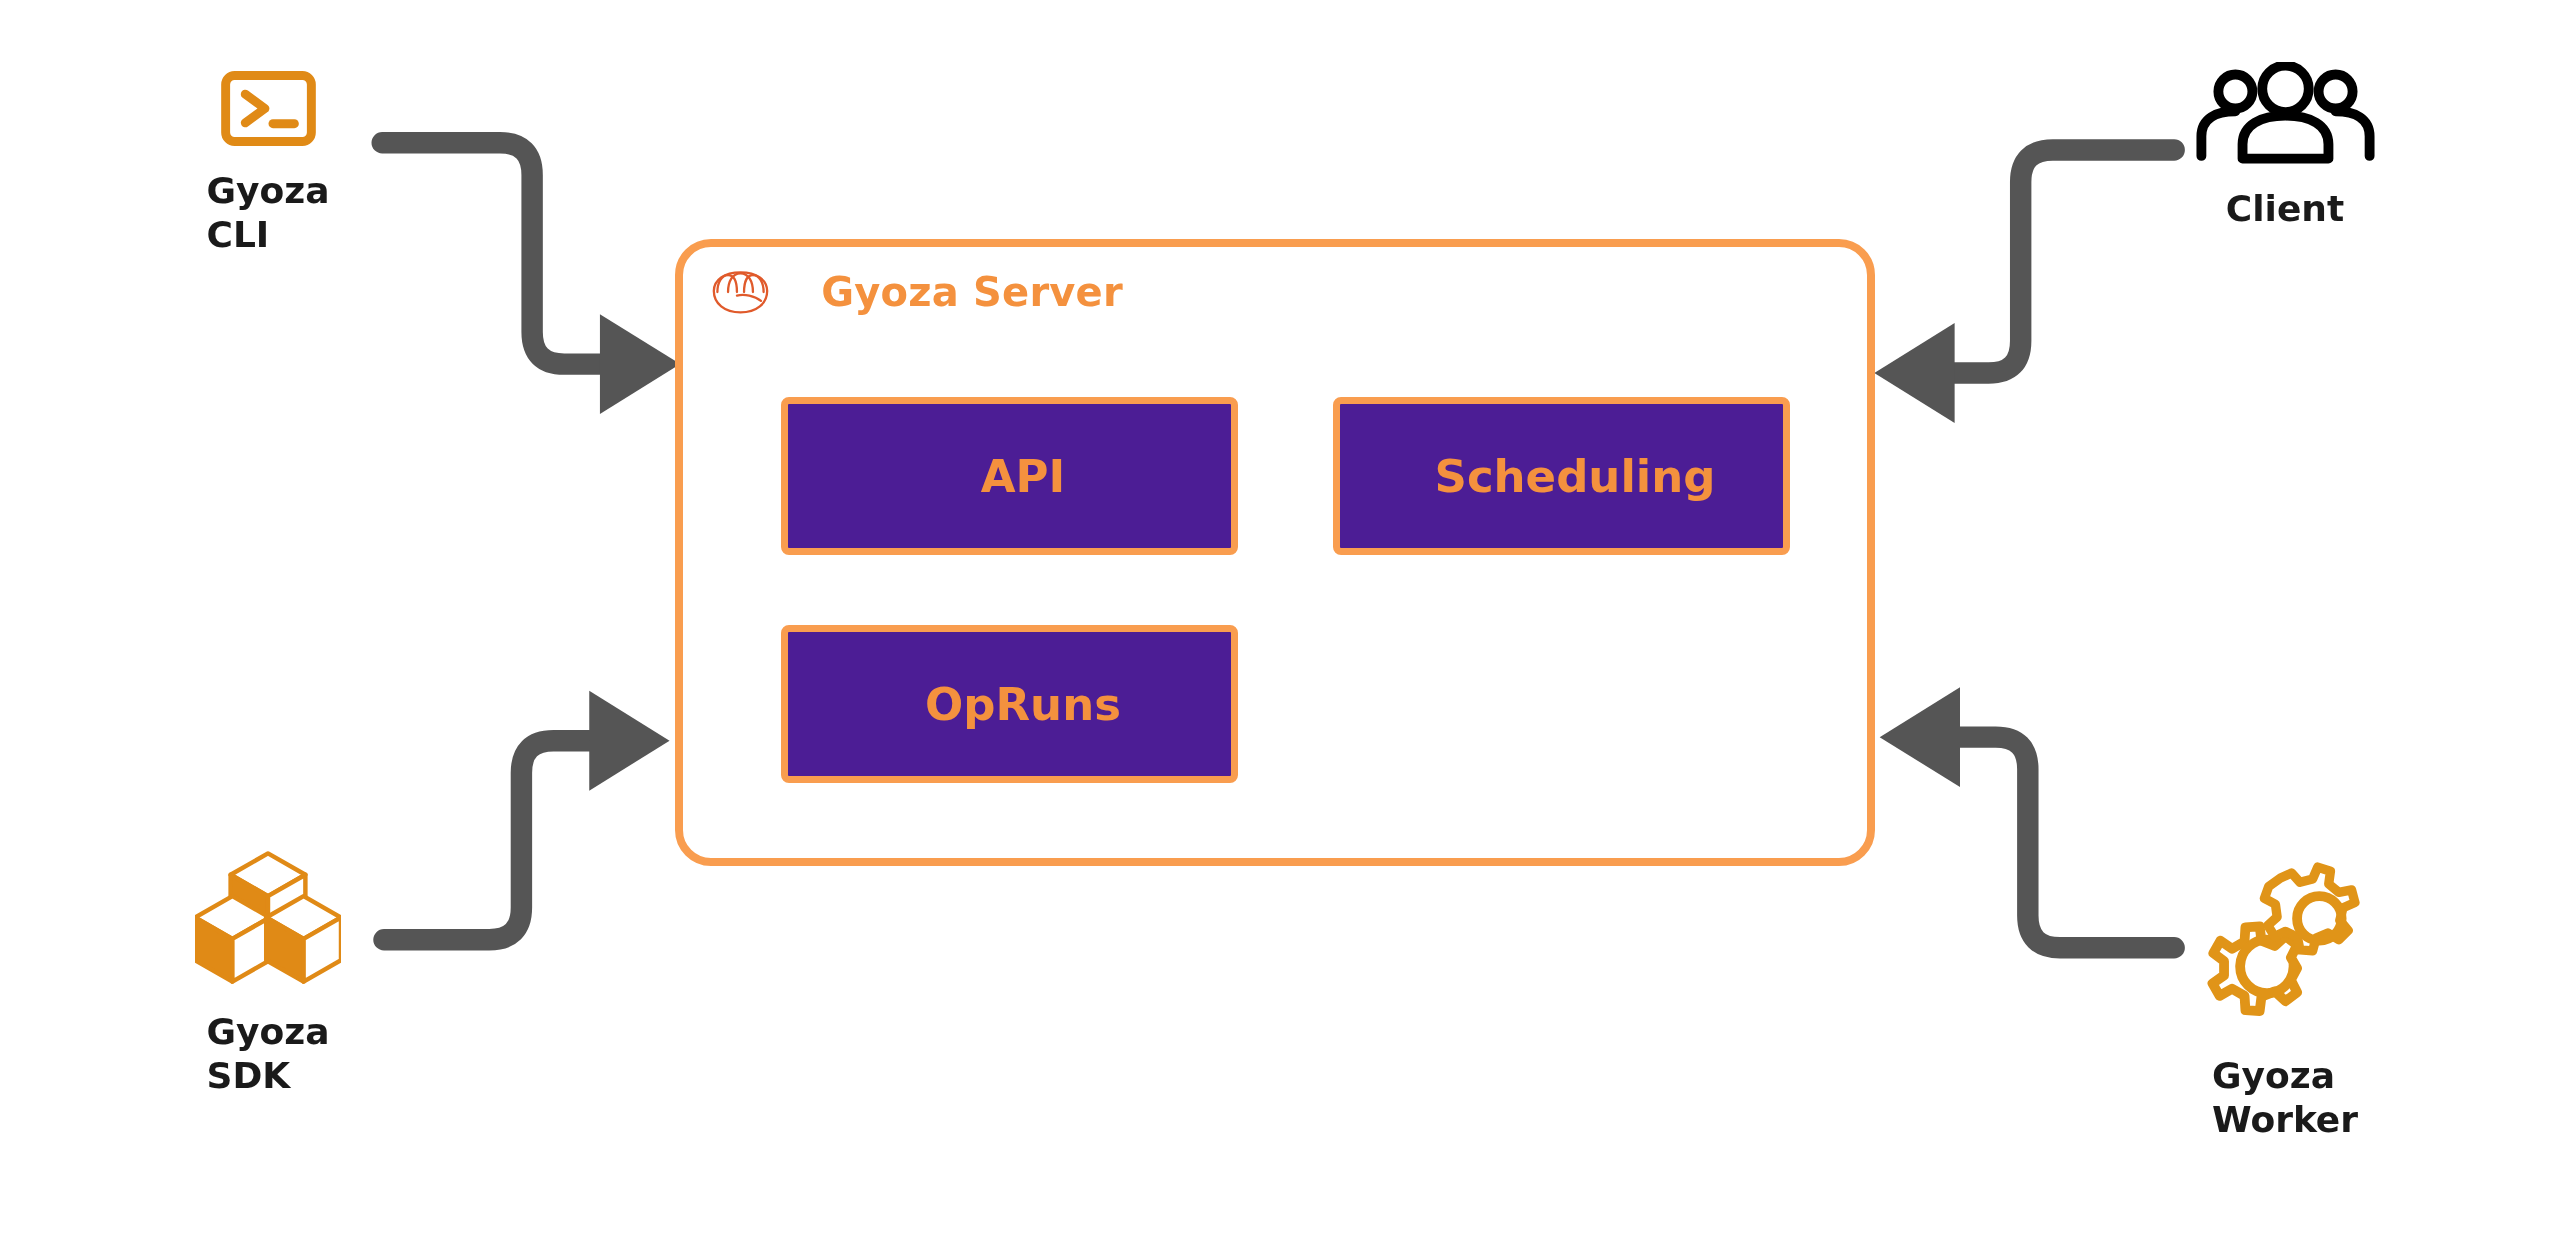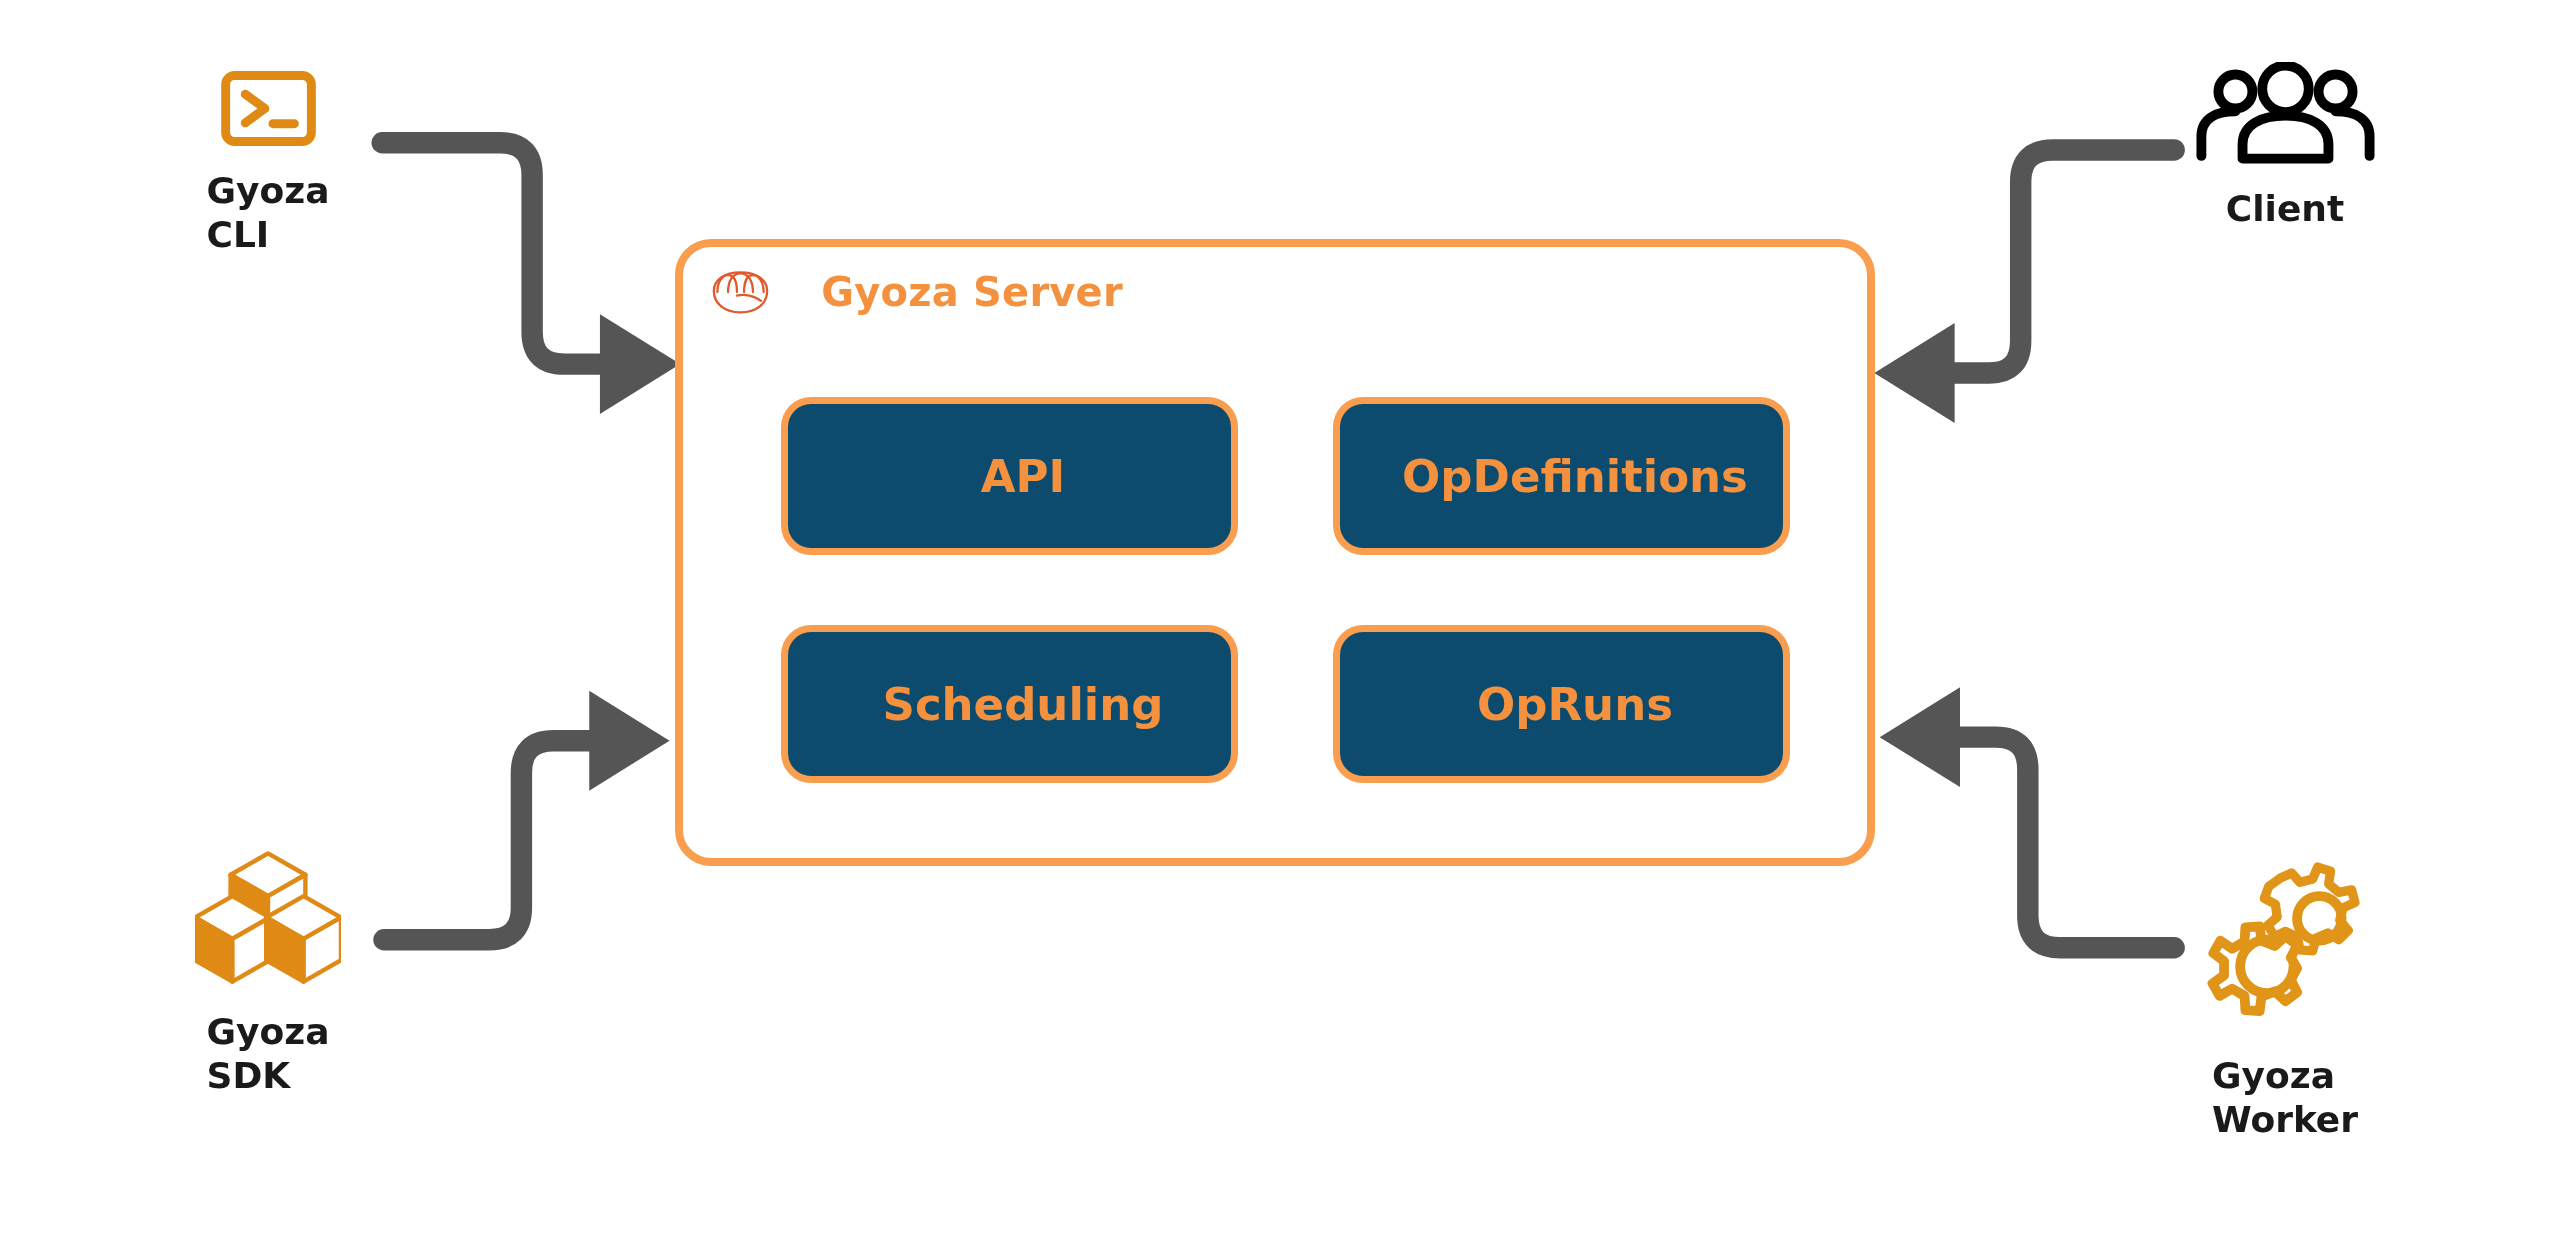--- a/index.html
+++ b/index.html
@@ -68,26 +68,26 @@
     top: 150px;
     width: 1009px;
     display: grid;
     grid-template-columns: 457px 457px;
     grid-template-rows: 158px 158px;
     column-gap: 95px;
     row-gap: 70px;
   }
   .module {
     border: 7.1px solid #F99D4F;
-    border-radius: 30px;
+    border-radius: 8px;
     box-sizing: border-box;
     display: flex;
     align-items: center;
     justify-content: center;
-    background: #0c4a6e;
+    background: #4c1d95;
     padding-left: 27px;
   }
   .module-label {
     font-size: 45px;
     font-weight: bold;
     color: #F4913E;
     white-space: nowrap;
   }
 
   
@@ -165,23 +165,20 @@
         </g>
       </svg>
       <div class="server-title">Gyoza Server</div>
     </div>
 
     <div class="module-grid">
       <div class="module">
         <span class="module-label">API</span>
       </div>
       <div class="module">
-        <span class="module-label">OpDefinitions</span>
-      </div>
-      <div class="module">
         <span class="module-label">Scheduling</span>
       </div>
       <div class="module">
         <span class="module-label">OpRuns</span>
       </div>
     </div>
   </div>
 
   <div class="node" id="node-cli">
     <svg class="node-icon" width="95" height="75" viewBox="0 0 106 84" xmlns="http://www.w3.org/2000/svg">

